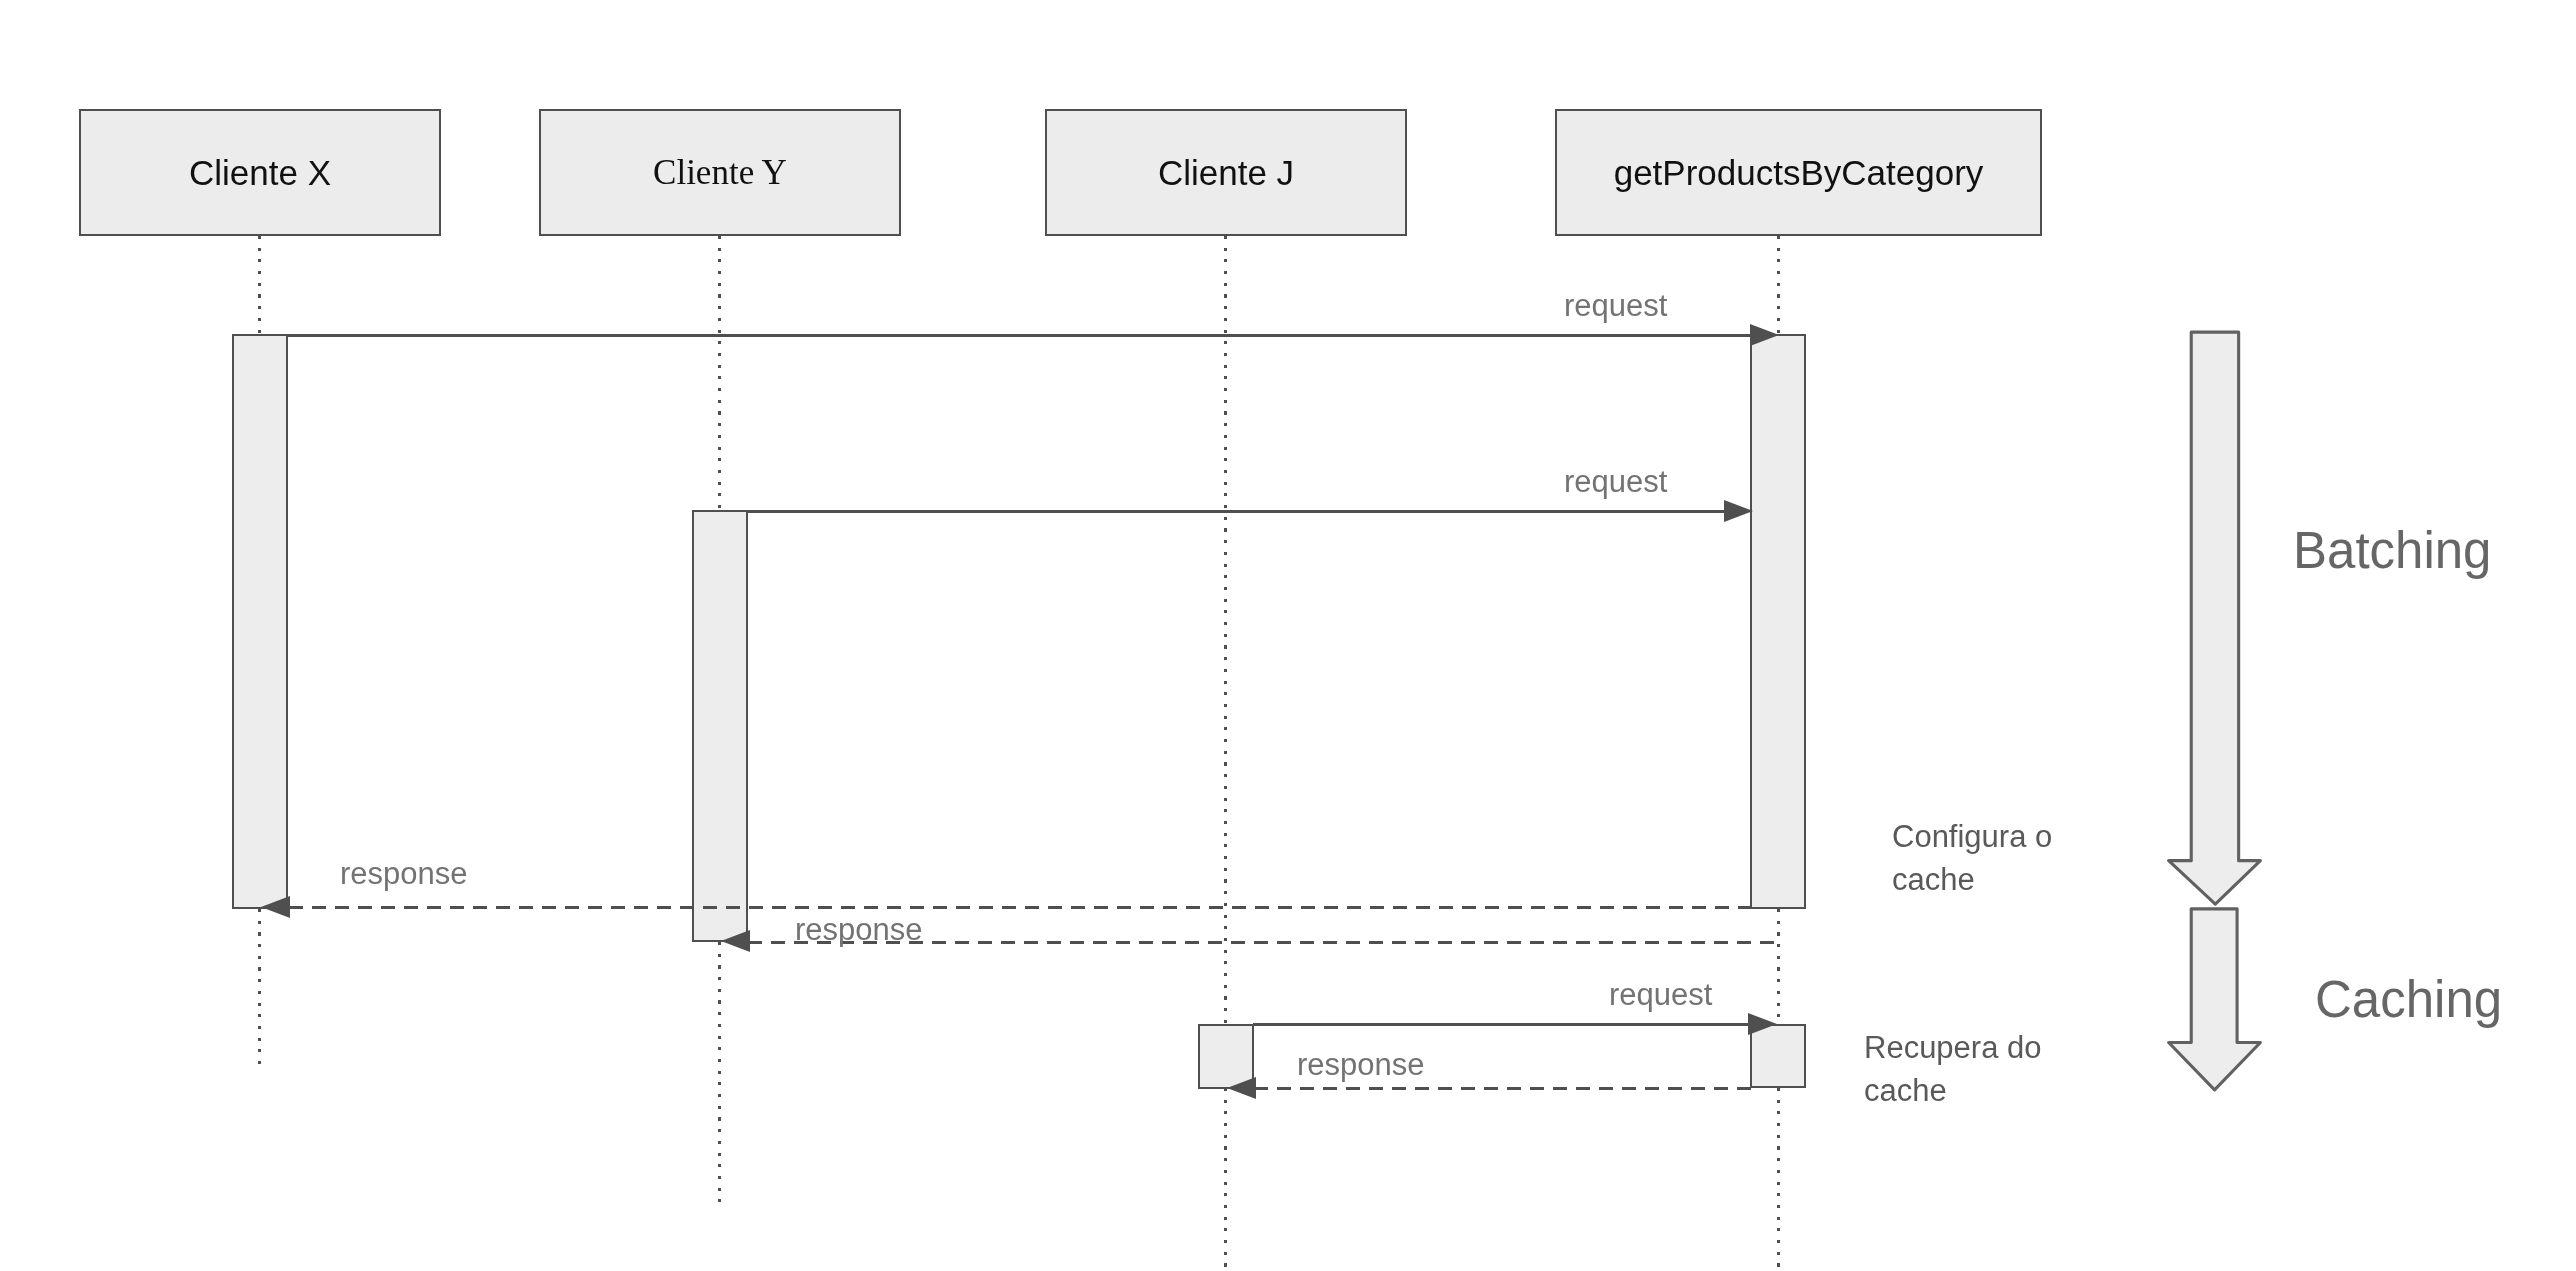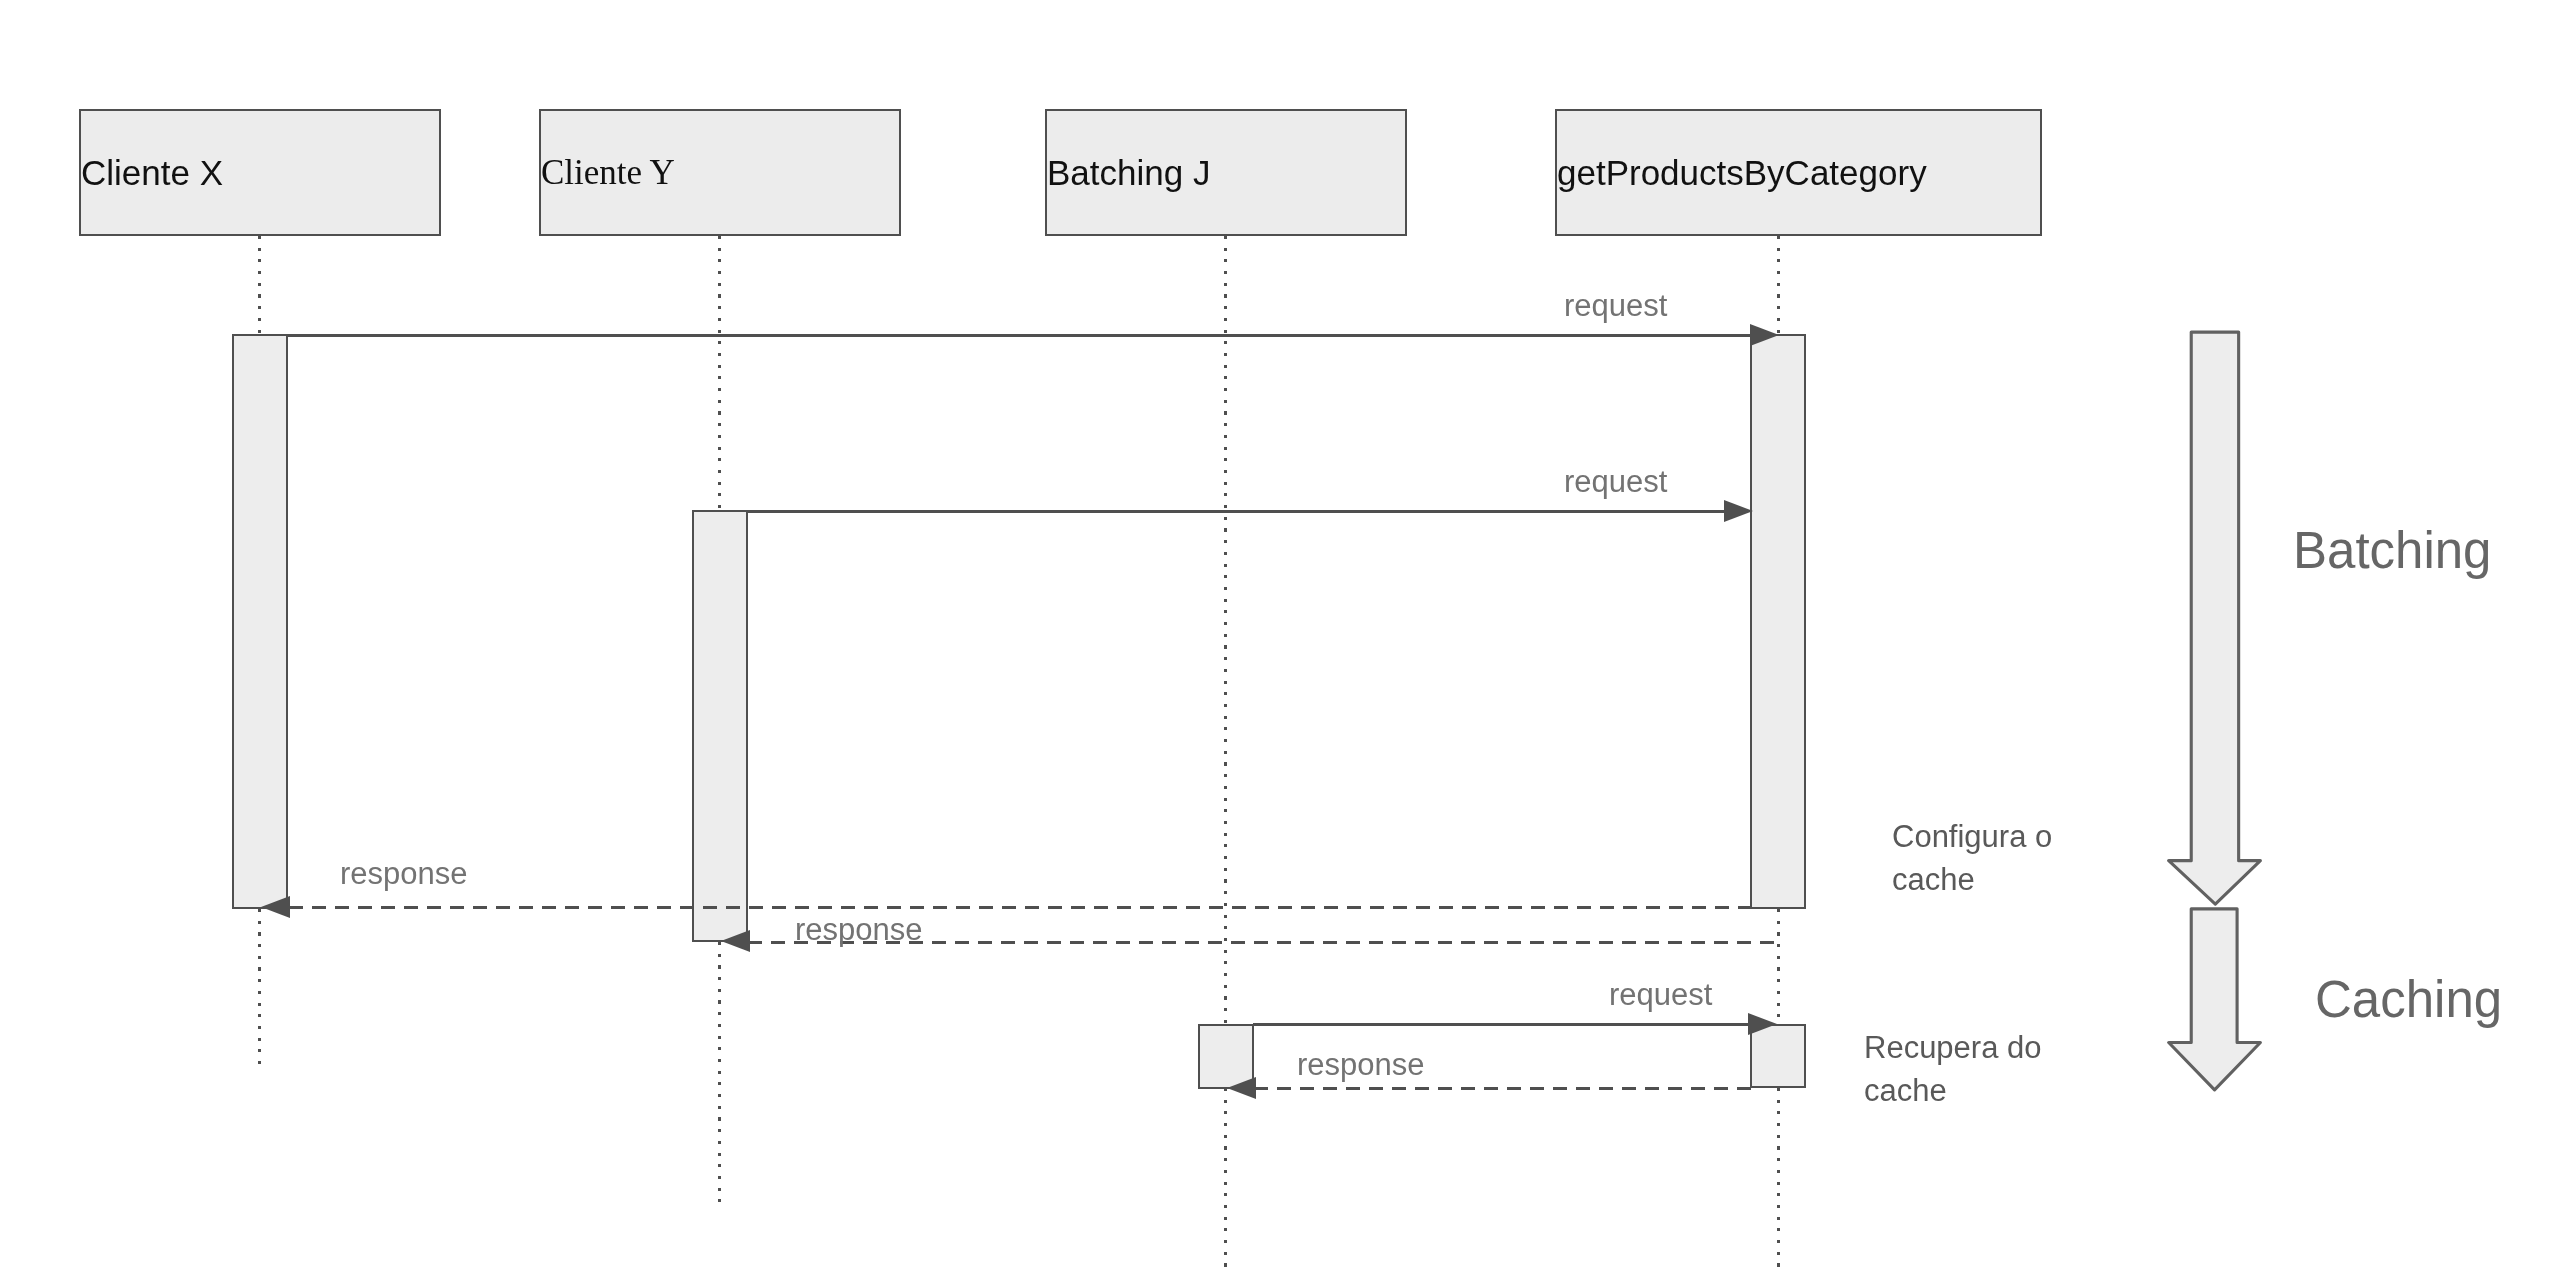--- a/index.html
+++ b/index.html
@@ -4,21 +4,21 @@
 <style>
   html,body{margin:0;padding:0;}
   body{
     width:2576px;height:1272px;position:relative;background:#ffffff;
     font-family:"Liberation Sans", sans-serif;overflow:hidden;
   }
   
   .pbox{
     position:absolute;top:109px;height:127px;background:#ececec;
     border:2.3px solid #4f4f4f;box-sizing:border-box;
-    display:flex;align-items:center;justify-content:flex-start;
+    display:flex;align-items:center;justify-content:center;
     font-size:35px;color:#111111;
   }
   
   .lifeline{
     position:absolute;width:3.1px;
     background-image:repeating-linear-gradient(180deg,#4f4f4f 0 3.1px,transparent 3.1px 11.7px);
   }
   
   .act{
     position:absolute;width:56px;background:#ededed;
@@ -51,21 +51,21 @@
 </head>
 <body>
 
 <div class="pbox" style="left:79px;width:362px;">
   <span>Cliente X</span>
 </div>
 <div class="pbox" style="left:539px;width:362px;font-family:Liberation Serif, serif;">
   <span>Cliente Y</span>
 </div>
 <div class="pbox" style="left:1045px;width:362px;">
-  <span>Batching J</span>
+  <span>Cliente J</span>
 </div>
 <div class="pbox" style="left:1555px;width:487px;">
   <span>getProductsByCategory</span>
 </div>
 
 <div class="lifeline" style="left:258px;top:236px;height:99px;"></div>
 <div class="lifeline" style="left:258px;top:909px;height:157px;"></div>
 <div class="lifeline" style="left:718px;top:236px;height:274px;"></div>
 <div class="lifeline" style="left:718px;top:942px;height:267px;"></div>
 <div class="lifeline" style="left:1224px;top:236px;height:788px;"></div>

